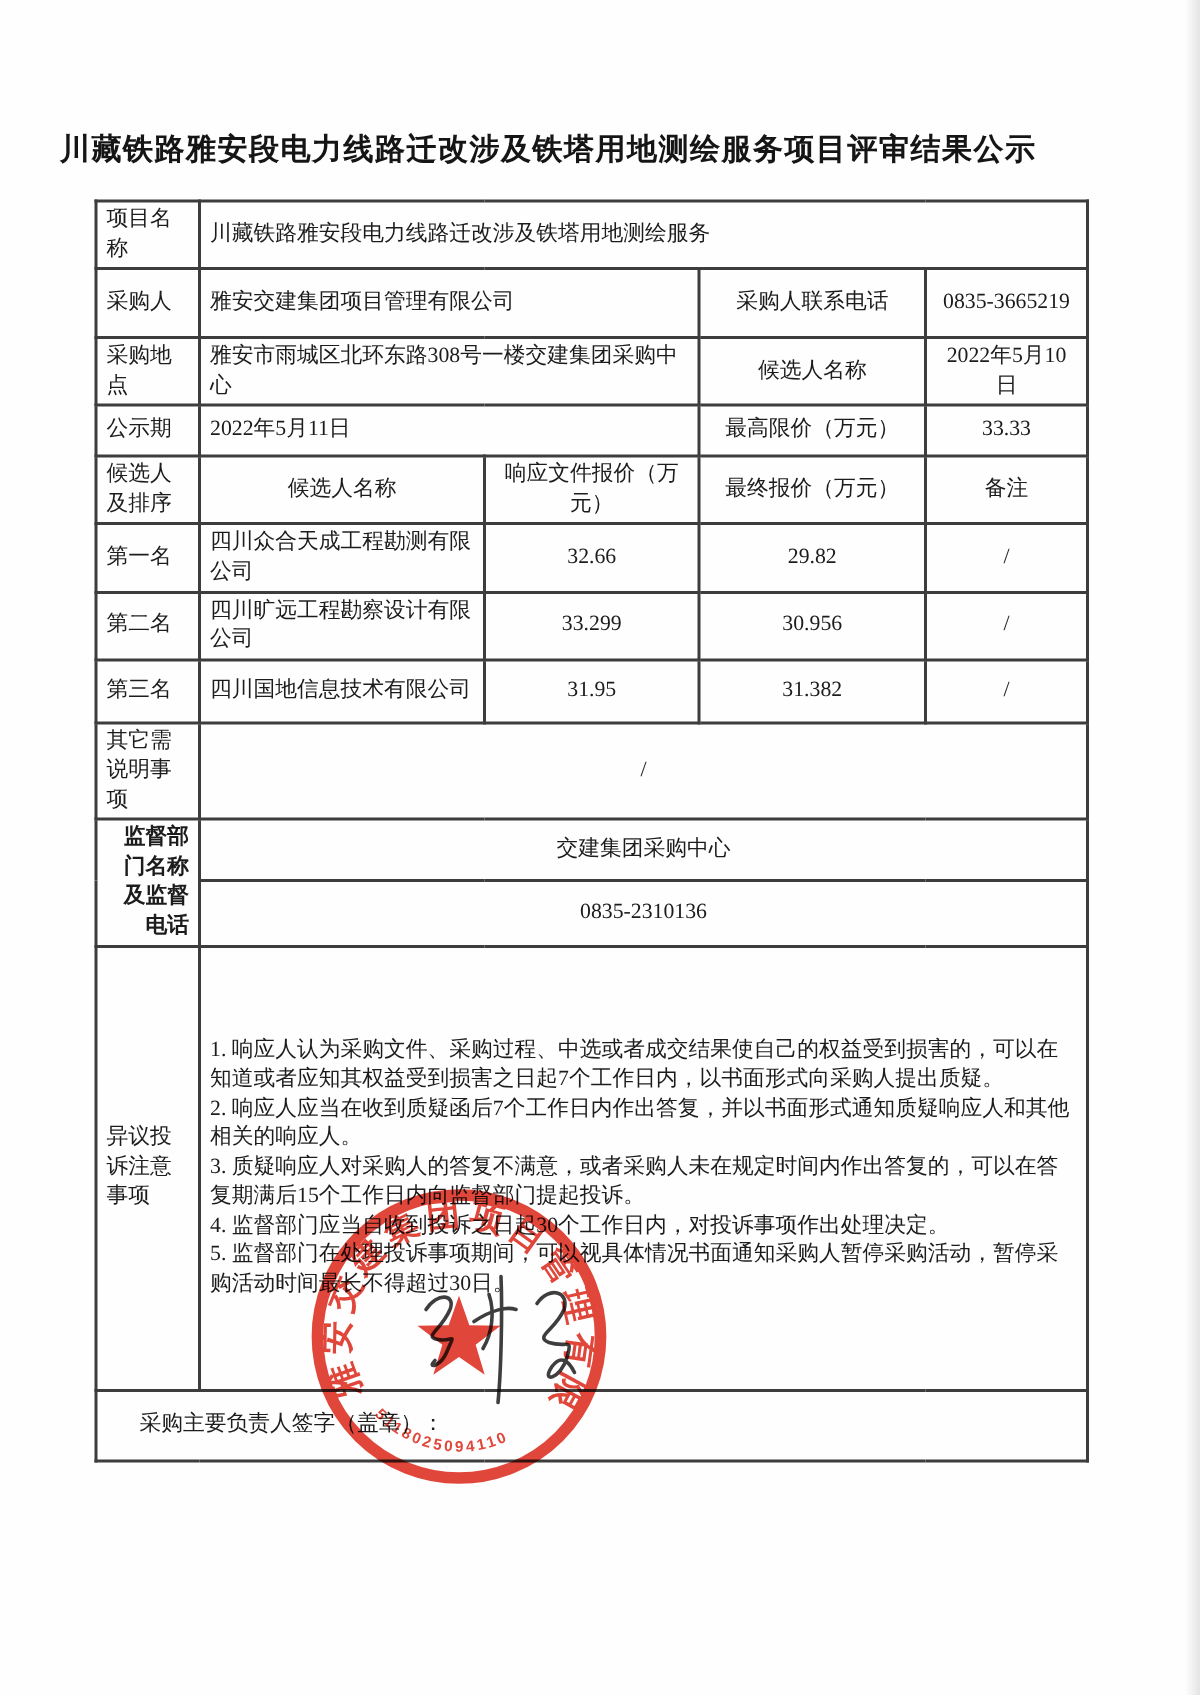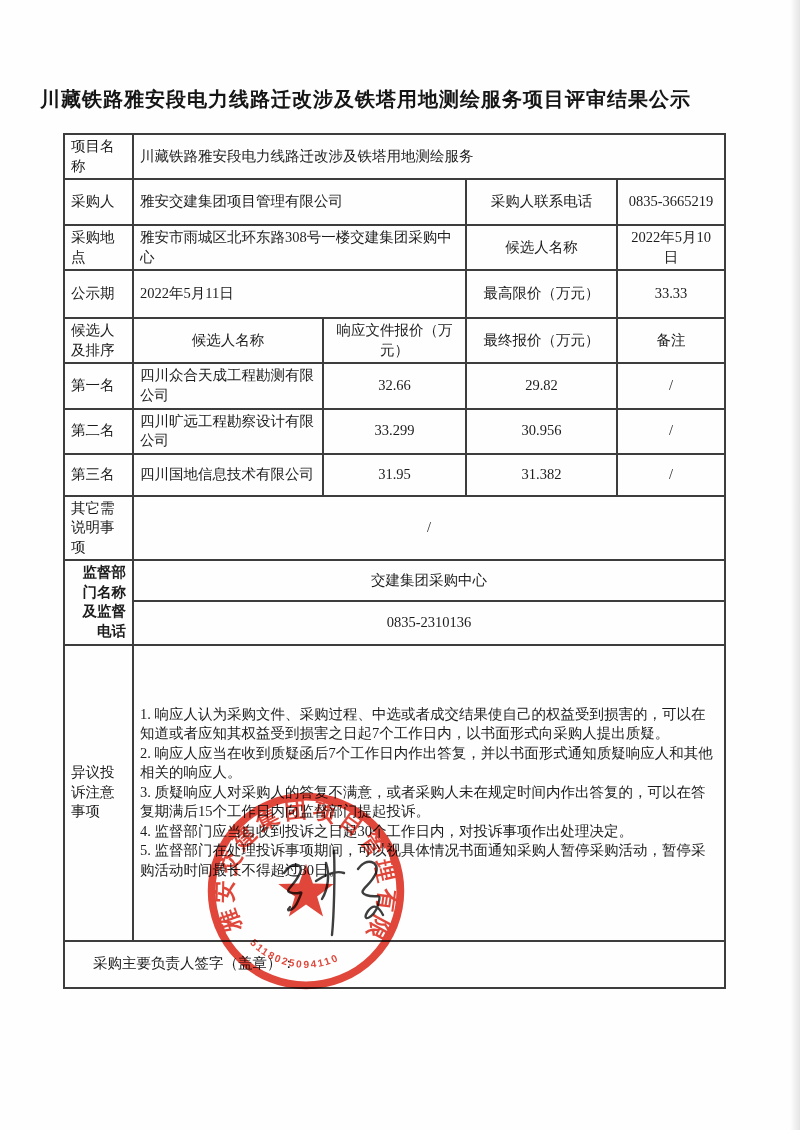--- a/index.html
+++ b/index.html
@@ -27,21 +27,21 @@
     border:2px solid #3d3d3d; padding:2px 6px;
     font-size:14.5px; line-height:1.35; vertical-align:middle;
     word-break:break-all;
   }
   td.lbl { padding:2px 3px; }
   td.lbl-c { padding:2px 3px; text-align:right;font-weight:bold; }
   .c { text-align:center; }
   tr.r1  td { height:43px; }
   tr.r2  td { height:46px; }
   tr.r3  td { height:41px; }
-  tr.r4  td { height:48px; }
+  tr.r4  td { height:34px; }
   tr.r5  td { height:37px; }
   tr.r6  td { height:42px; }
   tr.r7  td { height:41px; }
   tr.r8  td { height:42px;margin-top:13px; }
   tr.r9  td { height:45px; }
   tr.r10a td { height:37px; }
   tr.r10b td { height:40px; }
   tr.r11 td { height:296px; }
   tr.r12 td { height:47px;padding-left:28px; }
   td.notice { padding:6px 8px; }

